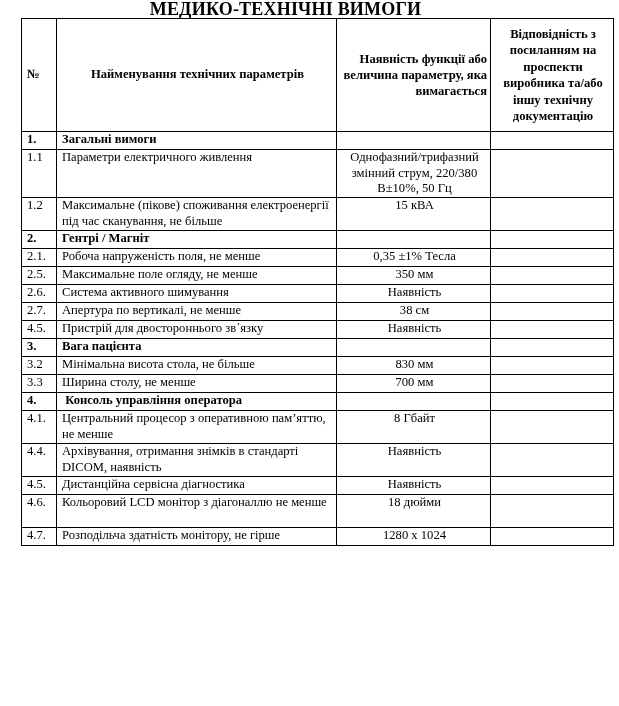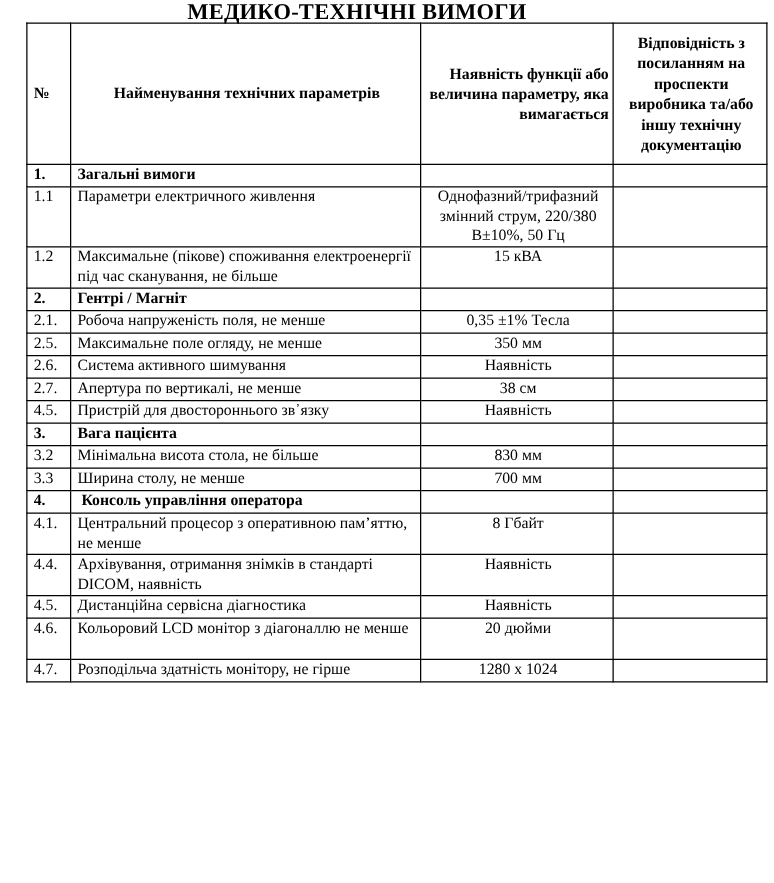--- a/index.html
+++ b/index.html
@@ -154,21 +154,21 @@
     </tr>
     <tr class="r1">
       <td class="num">4.5.</td>
       <td>Дистанційна сервісна діагностика</td>
       <td class="val">Наявність</td>
       <td></td>
     </tr>
     <tr class="r2">
       <td class="num">4.6.</td>
       <td>Кольоровий LCD монітор з діагоналлю не менше</td>
-      <td class="val">20 дюйми</td>
+      <td class="val">18 дюйми</td>
       <td></td>
     </tr>
     <tr class="r1">
       <td class="num">4.7.</td>
       <td>Розподільча здатність монітору, не гірше</td>
       <td class="val">1280 x 1024</td>
       <td></td>
     </tr>
   </tbody>
 </table>

